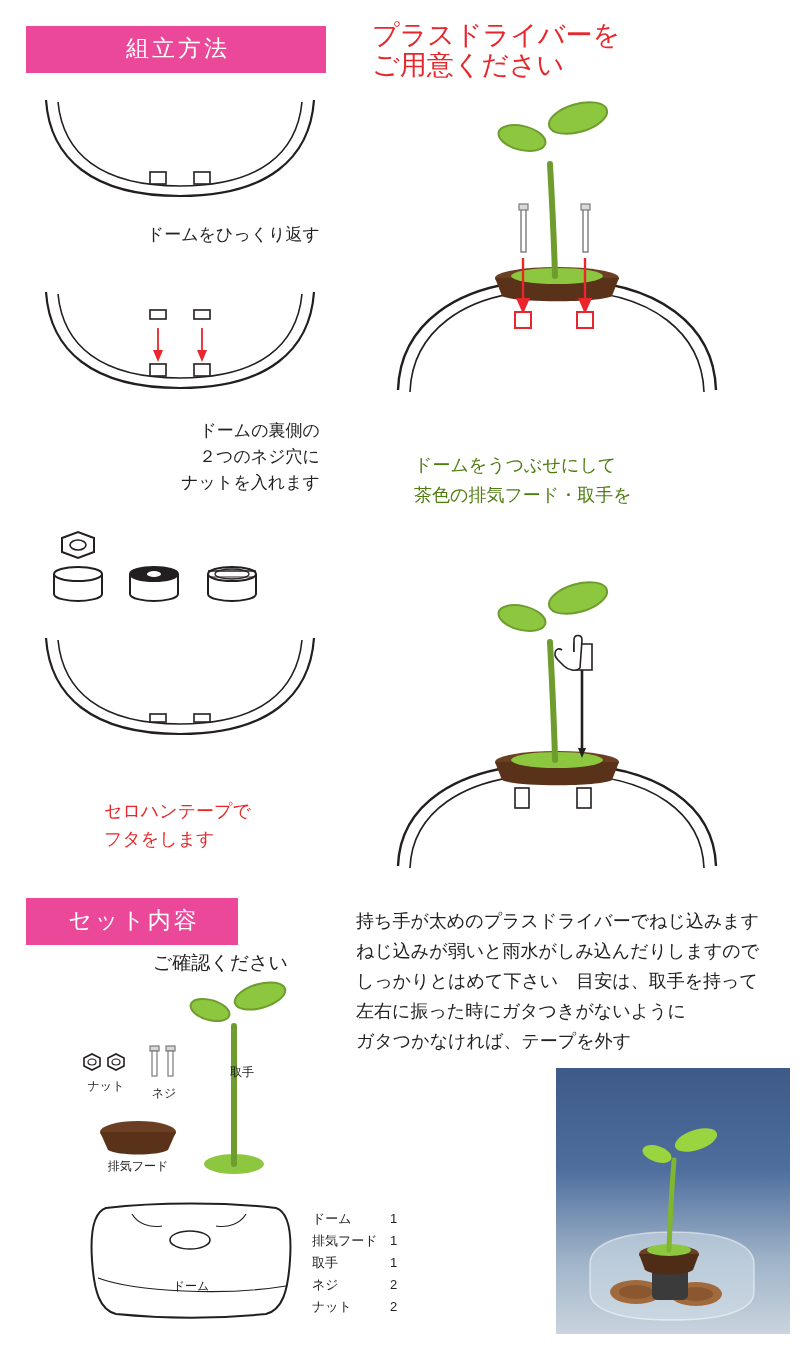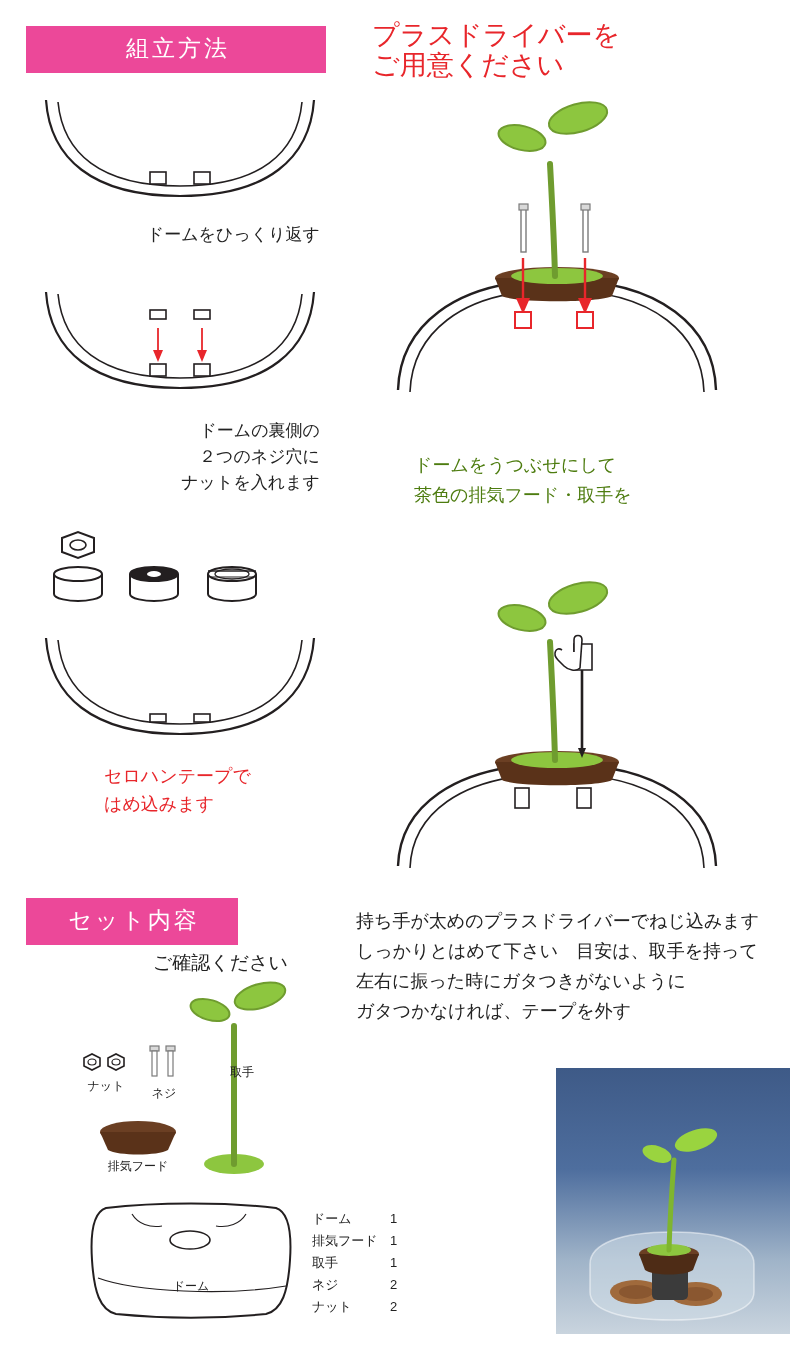--- a/index.html
+++ b/index.html
@@ -43,20 +43,21 @@
   }
   .red-note {
     color: #e8262b;
     font-size: 27px;
     line-height: 30px;
   }
   .red-note-small {
     color: #e8262b;
     font-size: 18px;
     line-height: 28px;
+    margin-top: 35px;
   }
   .body-text {
     font-size: 18px;
     line-height: 30px;
     color: #222222;
   }
   .tiny-label {
     font-size: 12px;
     color: #222222;
     text-align: center;
@@ -147,21 +148,21 @@
   <svg width="280" height="110" viewBox="0 0 280 110">
     <path d="M6,4 C10,62 52,100 140,100 C228,100 270,62 274,4" fill="none" stroke="#231f20" stroke-width="2.2"></path>
     <path d="M18,6 C23,57 60,90 140,90 C220,90 257,57 262,6" fill="none" stroke="#231f20" stroke-width="1.6"></path>
     <rect x="110" y="80" width="16" height="8" fill="#ffffff" stroke="#231f20" stroke-width="1.6"></rect>
     <rect x="154" y="80" width="16" height="8" fill="#ffffff" stroke="#231f20" stroke-width="1.6"></rect>
   </svg>
 </div>
 
 <div class="abs red-note-small" style="left:104px; top:762px; width:230px;">
   <div>セロハンテープで</div>
-  <div>はめ込みます</div>
+  <div>フタをします</div>
 </div>
 
 <div class="abs" style="left:392px; top:90px;">
   <svg width="330" height="330" viewBox="0 0 330 330">
 
     <path d="M6,300 C8,238 60,190 165,190 C270,190 322,238 324,300" fill="none" stroke="#231f20" stroke-width="2.4"></path>
     <path d="M18,302 C20,246 66,200 165,200 C264,200 310,246 312,302" fill="none" stroke="#231f20" stroke-width="1.6"></path>
 
     <ellipse cx="165" cy="188" rx="62" ry="11" fill="#6b3f23"></ellipse>
     <path d="M103,188 L110,206 C122,213 208,213 220,206 L227,188 Z" fill="#5a3219"></path>
@@ -214,20 +215,21 @@
 
     <path d="M170,70 C164,66 160,74 166,80 L172,86 C176,90 184,92 188,88 L190,60 C190,54 182,54 182,60 L182,72" fill="#ffffff" stroke="#231f20" stroke-width="1.6"></path>
 
     <rect x="123" y="208" width="14" height="20" fill="#ffffff" stroke="#231f20" stroke-width="1.6"></rect>
     <rect x="185" y="208" width="14" height="20" fill="#ffffff" stroke="#231f20" stroke-width="1.6"></rect>
   </svg>
 </div>
 
 <div class="abs body-text" style="left:356px; top:906px; width:434px;">
   <div>持ち手が太めのプラスドライバーでねじ込みます</div>
+  <div>ねじ込みが弱いと雨水がしみ込んだりしますので</div>
   <div>しっかりとはめて下さい　目安は、取手を持って</div>
   <div>左右に振った時にガタつきがないように</div>
   <div>ガタつかなければ、テープを外す</div>
 </div>
 
 <div class="abs section-bar" style="left:26px; top:898px; width:208px;">
   <span>セット内容</span>
 </div>
 
 <div class="abs caption" style="left:36px; top:950px; width:252px; font-size:19px;">

